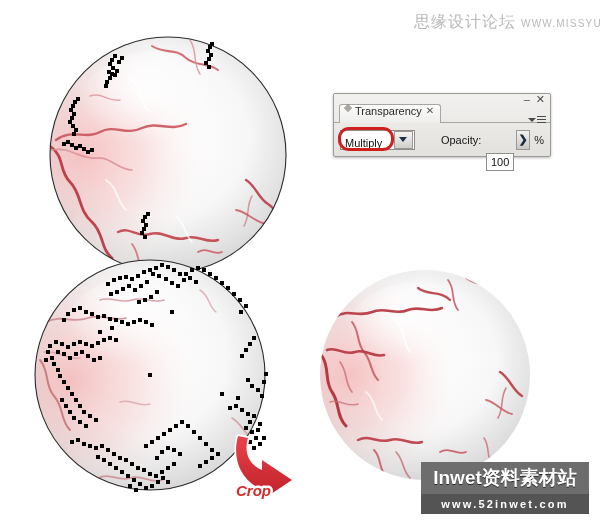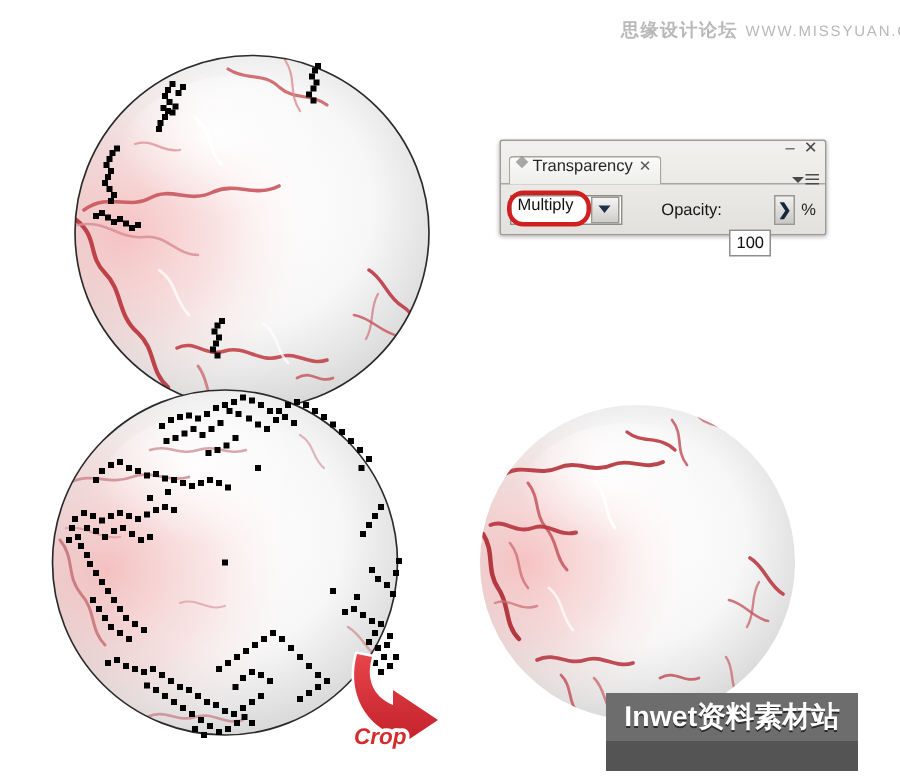--- a/index.html
+++ b/index.html
@@ -11,25 +11,25 @@
     position:relative;
   }
   #stage{position:absolute;left:0;top:0;width:600px;height:520px;}
 
   
   .wm-top{
     position:absolute;left:414px;top:12px;
     font-size:11px;color:#b9b9b9;letter-spacing:.5px;
     white-space:nowrap;user-select:none;
   }
-  .wm-top .cn{font-size:12px;letter-spacing:1px;font-weight:bold;}
+  .wm-top .cn{font-size:16px;letter-spacing:1px;}
   .wm-top .url{font-size:10px;letter-spacing:1.2px;margin-left:5px;}
 
   .wm-bot{
-    position:absolute;left:404px;top:462px;width:168px;height:52px;
+    position:absolute;left:421px;top:462px;width:168px;height:52px;
   }
   .wm-bot .bar1{
     position:absolute;left:0;top:0;width:168px;height:32px;
     background:#6d6d6d;
   }
   .wm-bot .bar2{
     position:absolute;left:0;top:32px;width:168px;height:20px;
     background:#545454;
   }
   .wm-bot .lbl1{
@@ -89,21 +89,21 @@
     border-right:4px solid transparent;border-top:4px solid #4a4a4a;
   }
   .flyout .lines{display:flex;flex-direction:column;gap:2px;}
   .flyout .lines i{display:block;width:9px;height:1px;background:#4a4a4a;}
 
   .panel-body{
     position:absolute;left:0;top:29px;right:0;bottom:0;
     display:flex;align-items:center;padding:0 6px;
   }
   .combo{
-    position:relative;display:flex;align-items:flex-start;
+    position:relative;display:flex;align-items:flex-end;
     width:96px;height:18px;
     background:#ffffff;border:1px solid #8f8d89;
   }
   .combo .val{
     flex:1;padding-left:4px;font-size:11px;color:#101010;
     white-space:nowrap;overflow:hidden;
   }
   .combo .arrow{
     width:17px;height:16px;margin:0 1px 0 0;
     background:linear-gradient(#f4f4f2,#cfcecb);
@@ -532,20 +532,21 @@
   </div>
 
   <div class="wm-top">
     <span class="cn">思缘设计论坛</span><span class="url">WWW.MISSYUAN.COM</span>
   </div>
 
   <div class="wm-bot">
     <div class="bar1"></div>
     <div class="bar2"></div>
     <div class="lbl1">Inwet资料素材站</div>
+    <div class="lbl2">www.52inwet.com</div>
   </div>
 
   <div class="panel">
 
     <div class="panel-titlebar">
       <div class="win-btns">
         <span>–</span>
         <span>✕</span>
       </div>
     </div>

